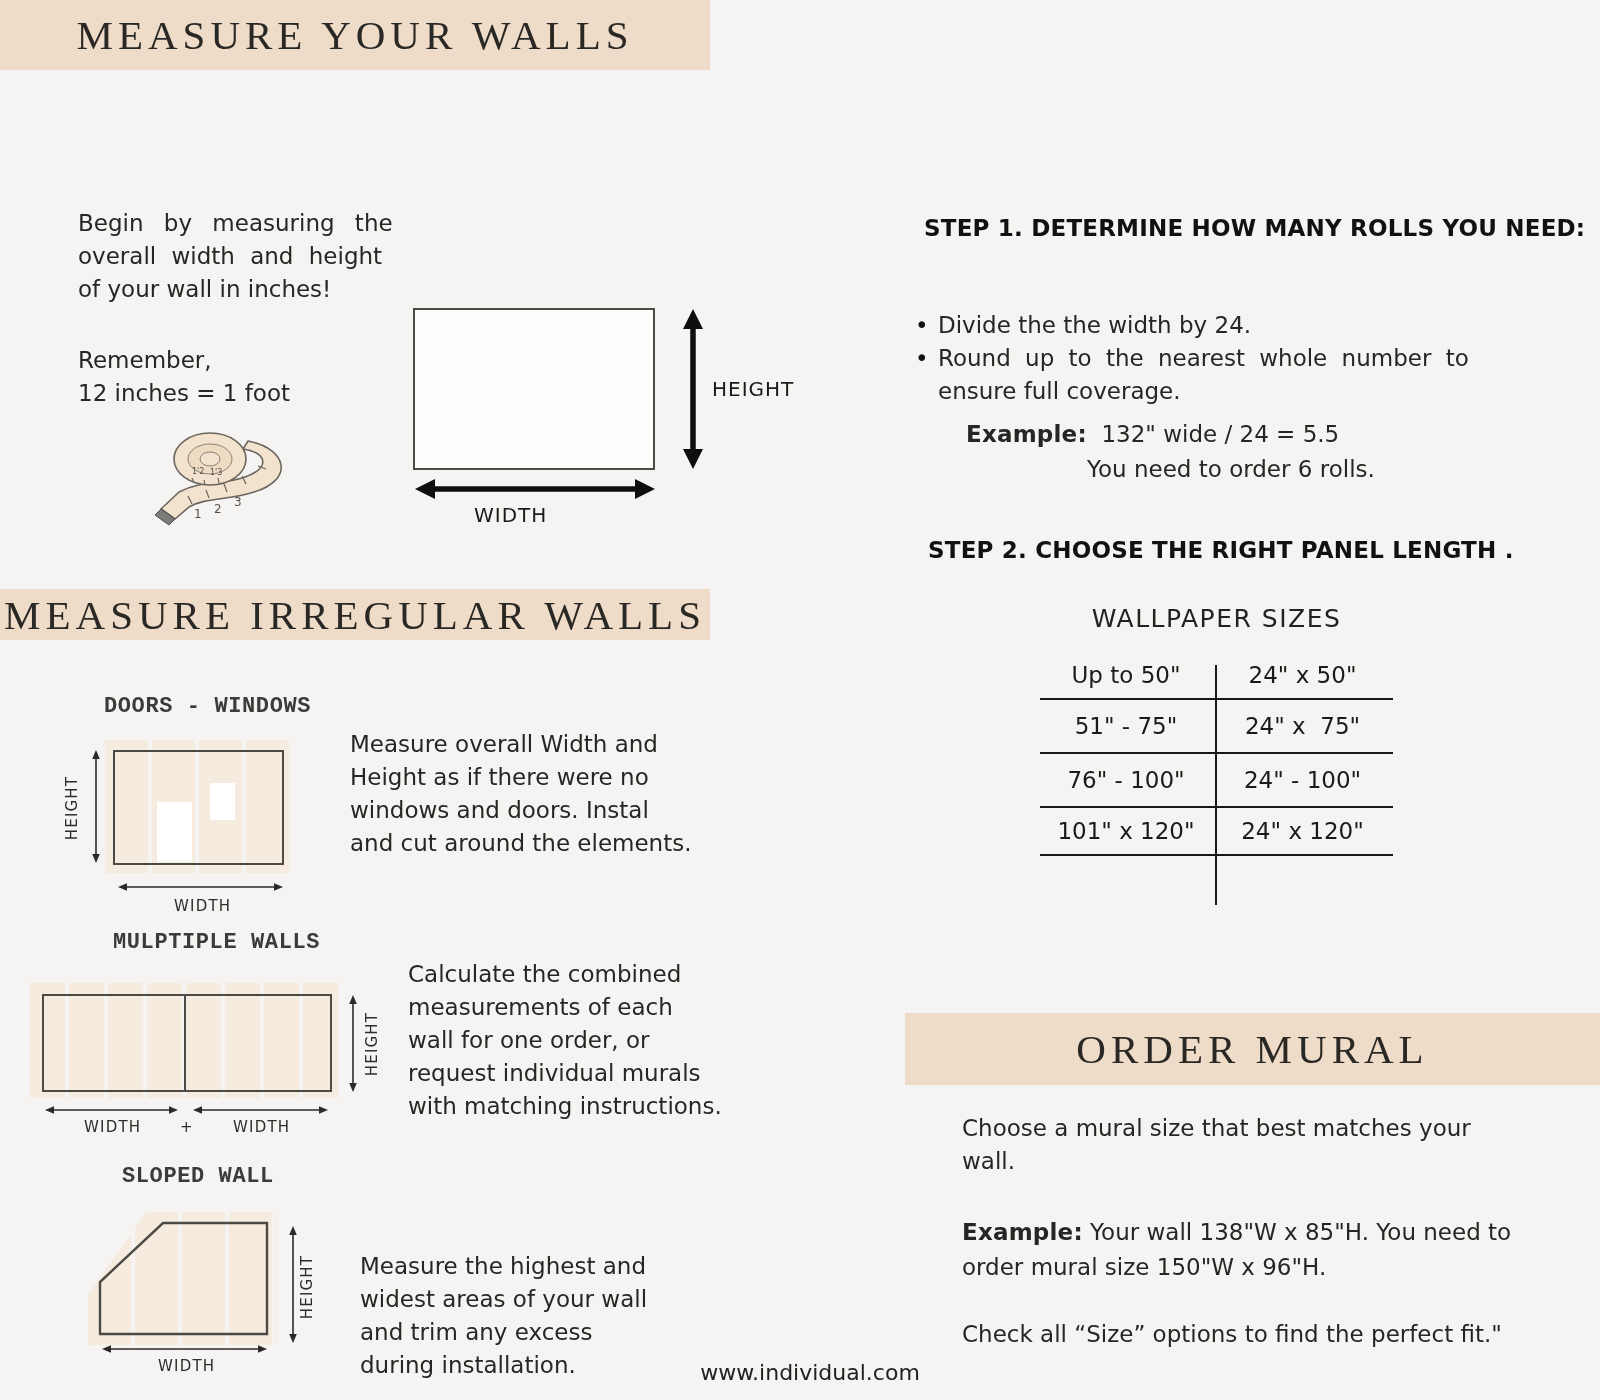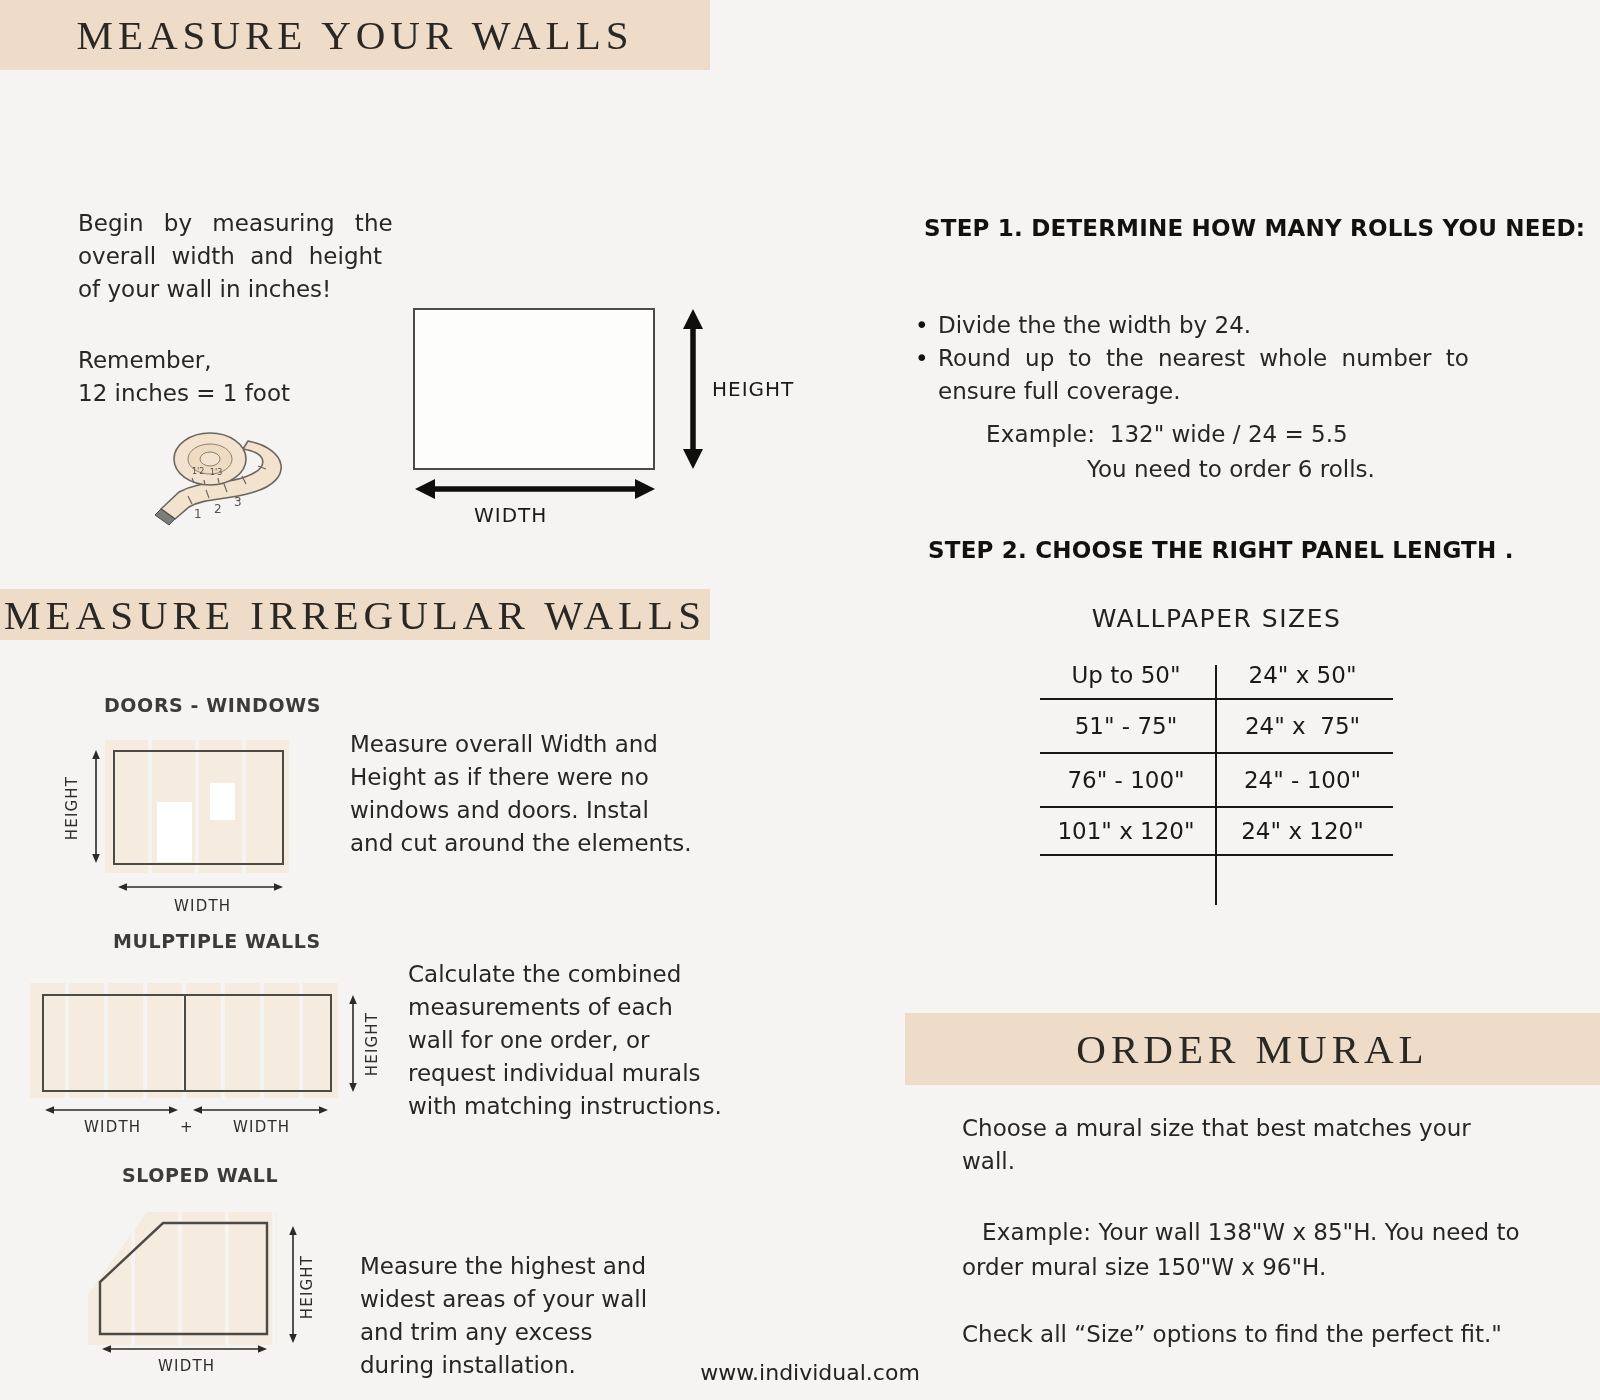--- a/index.html
+++ b/index.html
@@ -19,34 +19,34 @@
   .banner{
     position:absolute;background:var(--banner);display:flex;align-items:center;justify-content:center;
   }
   .banner .t{
     font-family:"Liberation Serif",serif;font-weight:500;font-size:41px;letter-spacing:5px;color:#2a2824;white-space:nowrap;
   }
   .para{position:absolute;font-size:23px;line-height:33px;color:var(--body);}
   .para .line{white-space:pre;}
   .intro .line:nth-child(1){word-spacing:13px;}
   .intro .line:nth-child(2){word-spacing:8px;}
-  .sublabel{position:absolute;font-size:19px;font-weight:bold;color:var(--label);letter-spacing:.6px;white-space:nowrap;}
+  .sublabel{position:absolute;font-size:22px;font-weight:bold;color:var(--label);letter-spacing:.6px;white-space:nowrap;font-family:Liberation Mono, monospace;}
   .dimlabel{position:absolute;font-size:15px;font-weight:500;color:#2e2d2b;letter-spacing:1.2px;white-space:nowrap;}
   .dimlabel.rot{transform:rotate(-90deg);text-align:center;}
   .bigdim{position:absolute;font-size:20px;font-weight:500;color:#1b1a18;letter-spacing:1px;white-space:nowrap;}
   .diagram-block{position:absolute;}
   .outline-rect{position:absolute;border:2px solid var(--outline);}
   .white-box{position:absolute;background:#ffffff;}
   .heading-bold{position:absolute;font-size:23px;font-weight:bold;color:#121110;letter-spacing:.2px;white-space:nowrap;}
   .bullets{position:absolute;font-size:23px;line-height:33px;}
   .brow{position:relative;padding-left:23px;white-space:pre;}
   .brow.dot::before{content:"•";position:absolute;left:0;top:0;font-size:23px;color:#111;}
   .brow.justify1{word-spacing:7px;}
   .example{position:absolute;font-size:23px;line-height:33px;white-space:nowrap;}
-  .example b{font-weight:normal;letter-spacing:.2px;margin-left:20px;}
+  .example b{font-weight:bold;letter-spacing:.2px;}
   .tbl-title{position:absolute;font-size:25px;letter-spacing:1.5px;color:#232220;text-align:center;white-space:nowrap;}
   .wtable{position:absolute;}
   .wtable .row{display:flex;border-bottom:2.5px solid #181816;align-items:center;}
   .wtable .cell{font-size:23px;color:#1b1a18;text-align:center;white-space:pre;}
   .wtable .c1{width:172px;}
   .wtable .c2{width:181px;}
   .wtable .vline{position:absolute;width:2px;background:#181816;}
   .footer{position:absolute;font-size:22px;color:#232220;text-align:center;white-space:nowrap;}
   svg{display:block;}
 </style>

